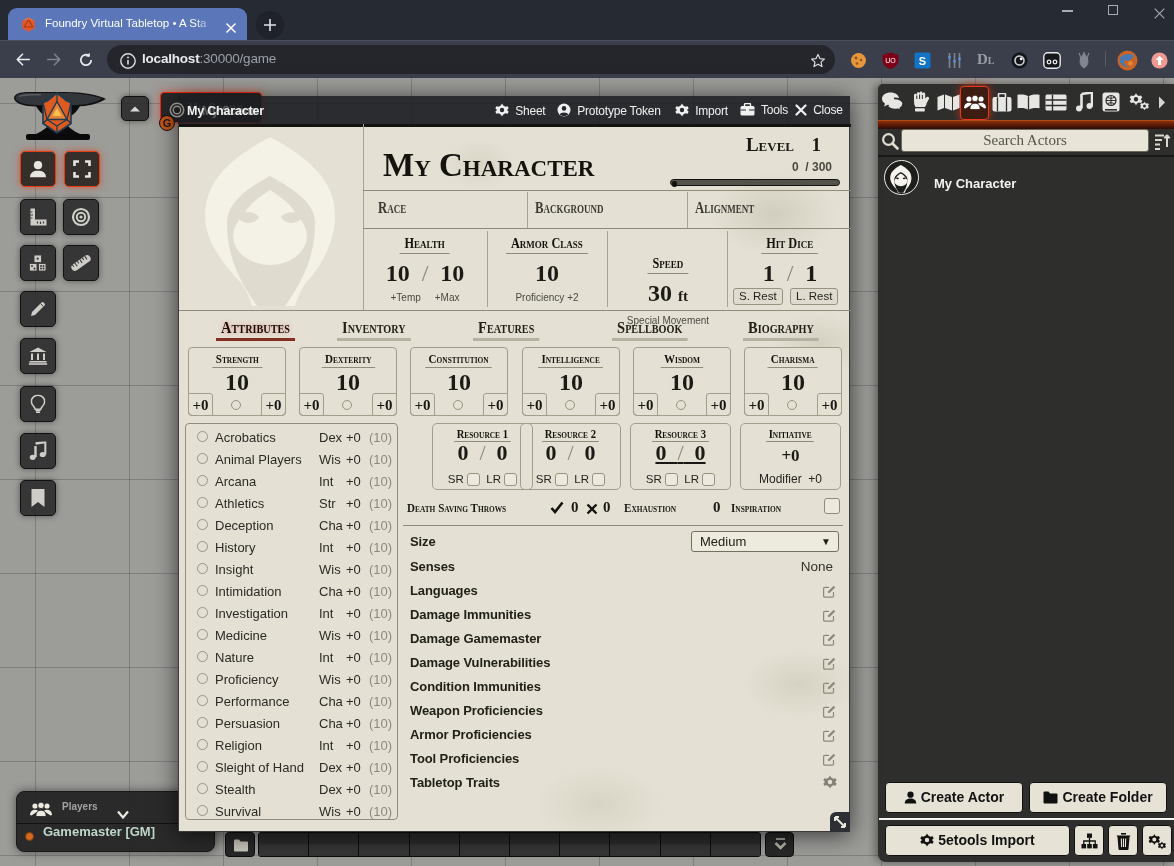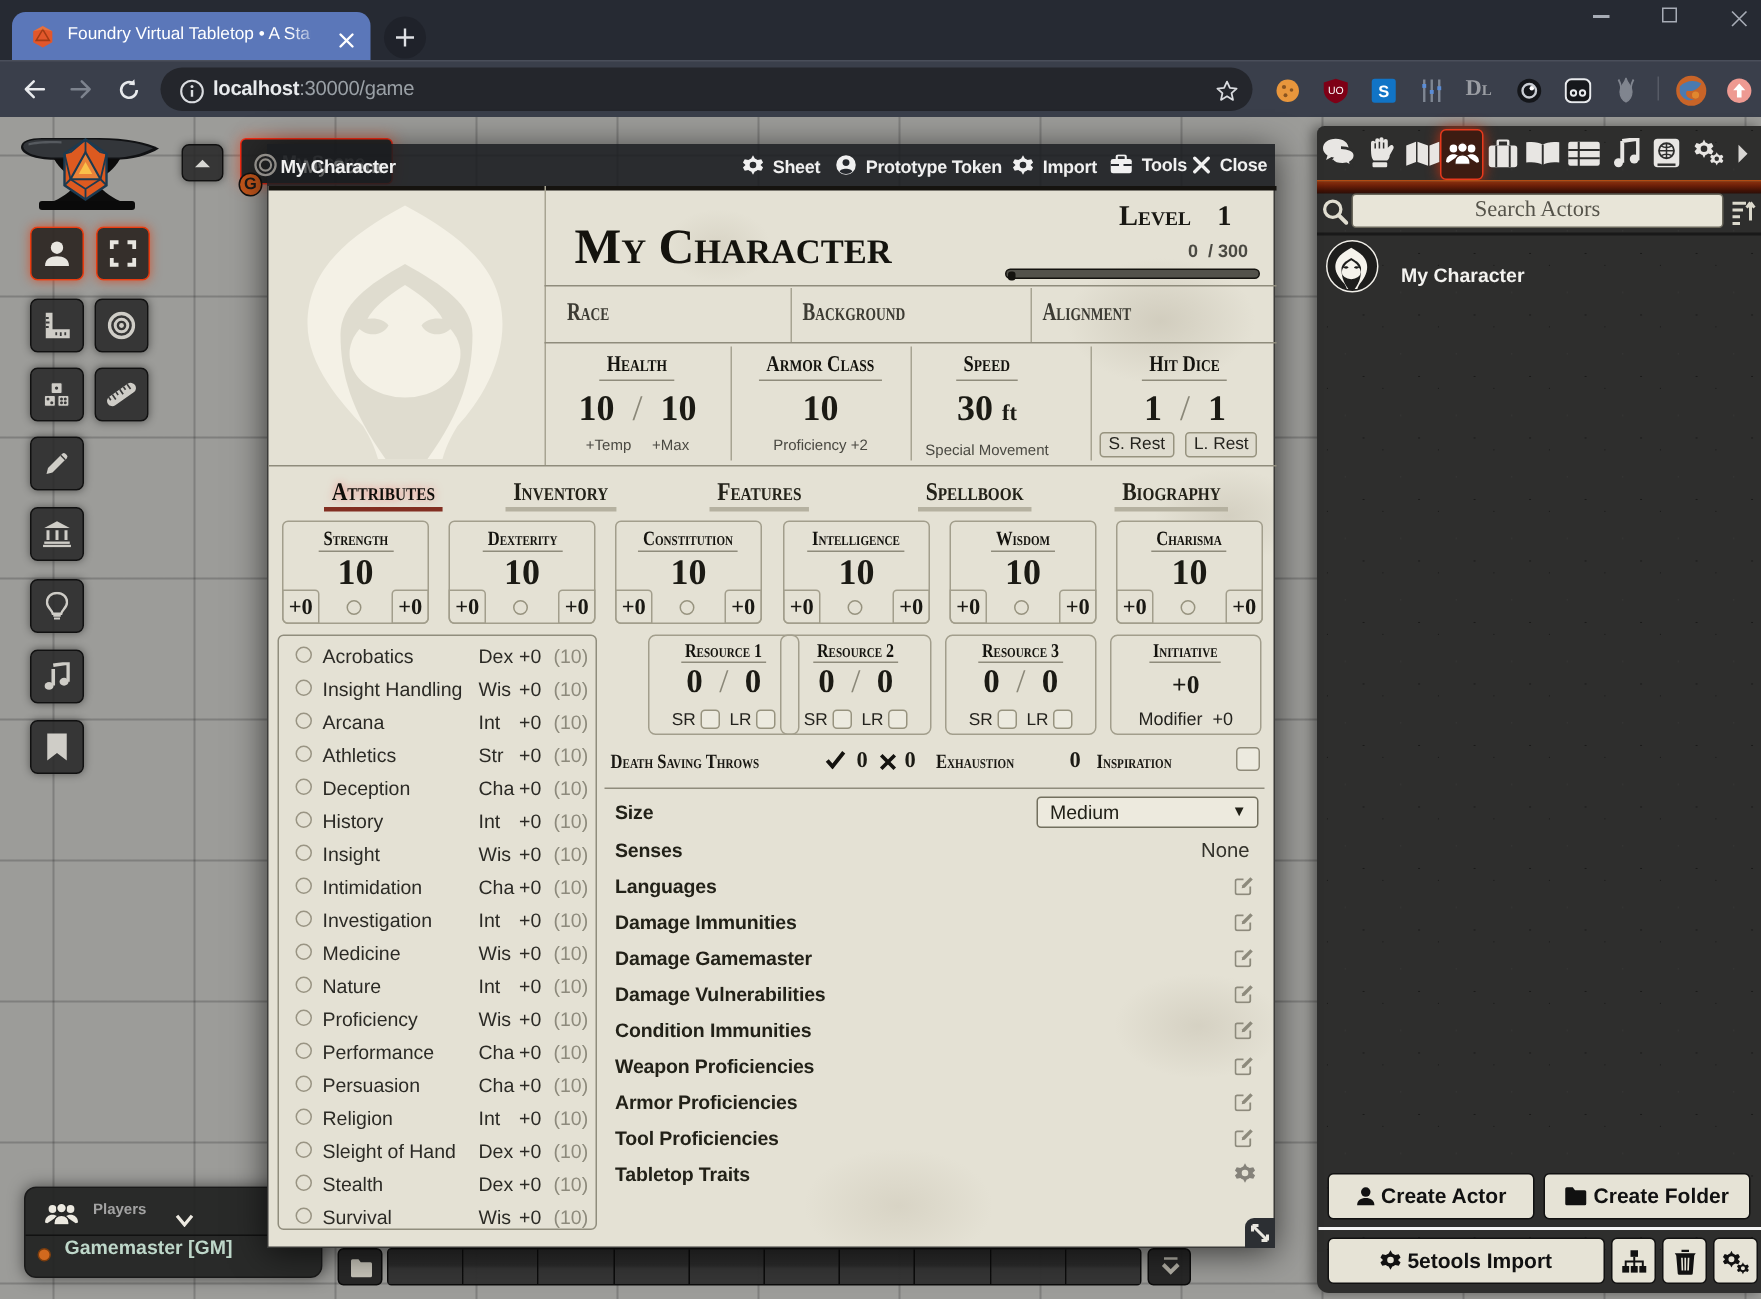--- a/index.html
+++ b/index.html
@@ -55,21 +55,21 @@
   background-color:#e4e1d4;
   background-image:
     radial-gradient(ellipse 90px 60px at 595px 90px, rgba(175,168,150,0.35), rgba(175,168,150,0) 70%),
     radial-gradient(ellipse 70px 45px at 640px 220px, rgba(175,168,150,0.3), rgba(175,168,150,0) 70%),
     radial-gradient(ellipse 60px 40px at 120px 480px, rgba(185,178,160,0.25), rgba(185,178,160,0) 70%),
     radial-gradient(ellipse 80px 50px at 620px 560px, rgba(175,168,150,0.28), rgba(175,168,150,0) 70%),
     radial-gradient(ellipse 70px 45px at 90px 660px, rgba(175,168,150,0.3), rgba(175,168,150,0) 70%),
     radial-gradient(ellipse 90px 55px at 420px 680px, rgba(180,172,152,0.25), rgba(180,172,152,0) 70%),
     radial-gradient(ellipse 50px 35px at 300px 40px, rgba(190,183,165,0.3), rgba(190,183,165,0) 70%);
   border-left:1px solid #3a3a38; border-right:1px solid #3a3a38; border-bottom:1px solid #3a3a38; }
-.hbtn { color:#f0f0f0; font-size:12px; font-weight:bold; letter-spacing:-0.2px; white-space:nowrap; }
+.hbtn { color:#f0f0f0; font-size:12px; font-weight:normal; letter-spacing:-0.2px; white-space:nowrap; }
 .scaps { font-family:"Liberation Serif",serif; font-variant:small-caps; font-weight:bold; }
 .box { border:1px solid #afaa97; border-radius:4px; }
 .skrow { position:absolute; font-size:13px; color:#2b2a25; }
 .hico { display:inline-block; vertical-align:-2px; margin-right:3px; }
 #hood { left:0px; top:0px; }
 #charname { left:204px; top:25px; font-size:33px; line-height:33px; letter-spacing:0px; color:#14130e; }
 .rlabel { font-size:17px; color:#3c3b33; transform:scaleX(0.75); transform-origin:0 0; }
 .statcol { top:110px; text-align:center; }
 .slabel { font-size:15px; border-bottom:1px solid #8f8c7c; display:inline-block; padding:0 6px 0px 6px; line-height:19px; color:#14130e; transform:scaleX(0.82); }
 .bignum { font-family:"Liberation Serif",serif; font-weight:bold; font-size:24px; margin-top:6px; line-height:26px; color:#1b1a14; }
@@ -527,21 +527,21 @@
     <div class="abs statcol" style="left:186px;width:120px;">
       <div class="scaps slabel">Health</div>
       <div class="bignum">10&nbsp; <span class="slash">/</span> &nbsp;10</div>
       <div class="subl">+Temp &nbsp;&nbsp;&nbsp; +Max</div>
     </div>
     <div class="abs statcol" style="left:310px;width:116px;">
       <div class="scaps slabel">Armor Class</div>
       <div class="bignum">10</div>
       <div class="subl">Proficiency +2</div>
     </div>
-    <div class="abs statcol" style="left:420px;width:118px;">
+    <div class="abs statcol" style="left:430px;width:118px;margin-top:20px;">
       <div class="scaps slabel">Speed</div>
       <div class="bignum">30 <span style="font-size:15px;">ft</span></div>
       <div class="subl">Special Movement</div>
     </div>
     <div class="abs statcol" style="left:552px;width:118px;">
       <div class="scaps slabel">Hit Dice</div>
       <div class="bignum">1&nbsp; <span class="slash">/</span> &nbsp;1</div>
     </div>
     <div class="abs restbtn" style="left:554px;top:164px;">S. Rest</div>
     <div class="abs restbtn" style="left:611px;top:164px;">L. Rest</div>
@@ -587,21 +587,21 @@
     <div class="abs box" id="skills"></div>
     <div class="abs skrow" style="left:6px;top:306px;width:213px;">
         <span class="circ" style="left:12px;top:1px;"></span>
         <span class="skname">Acrobatics</span>
         <span class="skab">Dex</span>
         <span class="skmod">+0</span>
         <span class="skpas">(10)</span>
       </div>
     <div class="abs skrow" style="left:6px;top:328px;width:213px;">
         <span class="circ" style="left:12px;top:1px;"></span>
-        <span class="skname">Insight Handling</span>
+        <span class="skname">Animal Players</span>
         <span class="skab">Wis</span>
         <span class="skmod">+0</span>
         <span class="skpas">(10)</span>
       </div>
     <div class="abs skrow" style="left:6px;top:350px;width:213px;">
         <span class="circ" style="left:12px;top:1px;"></span>
         <span class="skname">Arcana</span>
         <span class="skab">Int</span>
         <span class="skmod">+0</span>
         <span class="skpas">(10)</span>
@@ -707,21 +707,21 @@
     <div class="abs skrow" style="left:6px;top:680px;width:213px;">
         <span class="circ" style="left:12px;top:1px;"></span>
         <span class="skname">Survival</span>
         <span class="skab">Wis</span>
         <span class="skmod">+0</span>
         <span class="skpas">(10)</span>
       </div>
 
     <div class="abs res" style="left:228px;margin-left:25px;"><div class="scaps reslabel">Resource 1</div><div class="resval">0 &nbsp;<span class="slash">/</span>&nbsp; 0</div><div class="resfoot">SR <span class="cbox"></span> &nbsp;LR <span class="cbox"></span></div></div>
     <div class="abs res" style="left:341px;"><div class="scaps reslabel">Resource 2</div><div class="resval">0 &nbsp;<span class="slash">/</span>&nbsp; 0</div><div class="resfoot">SR <span class="cbox"></span> &nbsp;LR <span class="cbox"></span></div></div>
-    <div class="abs res" style="left:451px;"><div class="scaps reslabel">Resource 3</div><div class="resval">0 &nbsp;<span class="slash">/</span>&nbsp; 0</div><div class="resfoot">SR <span class="cbox"></span> &nbsp;LR <span class="cbox"></span></div></div>
+    <div class="abs res" style="left:451px;text-decoration:underline;"><div class="scaps reslabel">Resource 3</div><div class="resval">0 &nbsp;<span class="slash">/</span>&nbsp; 0</div><div class="resfoot">SR <span class="cbox"></span> &nbsp;LR <span class="cbox"></span></div></div>
     <div class="abs res" style="left:561px;"><div class="scaps reslabel">Initiative</div><div class="resval" style="font-size:17px;padding-top:3px;">+0</div><div class="resfoot" style="font-size:12px;">Modifier &nbsp;+0</div></div>
 
     <div class="abs scaps cond2" style="left:228px;top:376px;font-size:13.5px;">Death Saving Throws</div>
     <div class="abs" style="left:371px;top:376px;"><svg width="14" height="13" viewBox="0 0 14 13">
           <path d="M1.5 7 L5 11 L12.5 1.5" stroke="#14130f" stroke-width="2.6" fill="none"></path>
         </svg></div>
     <div class="abs dsnum" style="left:392px;">0</div>
     <div class="abs" style="left:407px;top:377px;"><svg width="12" height="12" viewBox="0 0 12 12">
           <path d="M1.5 1.5 L10.5 10.5 M10.5 1.5 L1.5 10.5" stroke="#14130f" stroke-width="2.4"></path>
         </svg></div>

